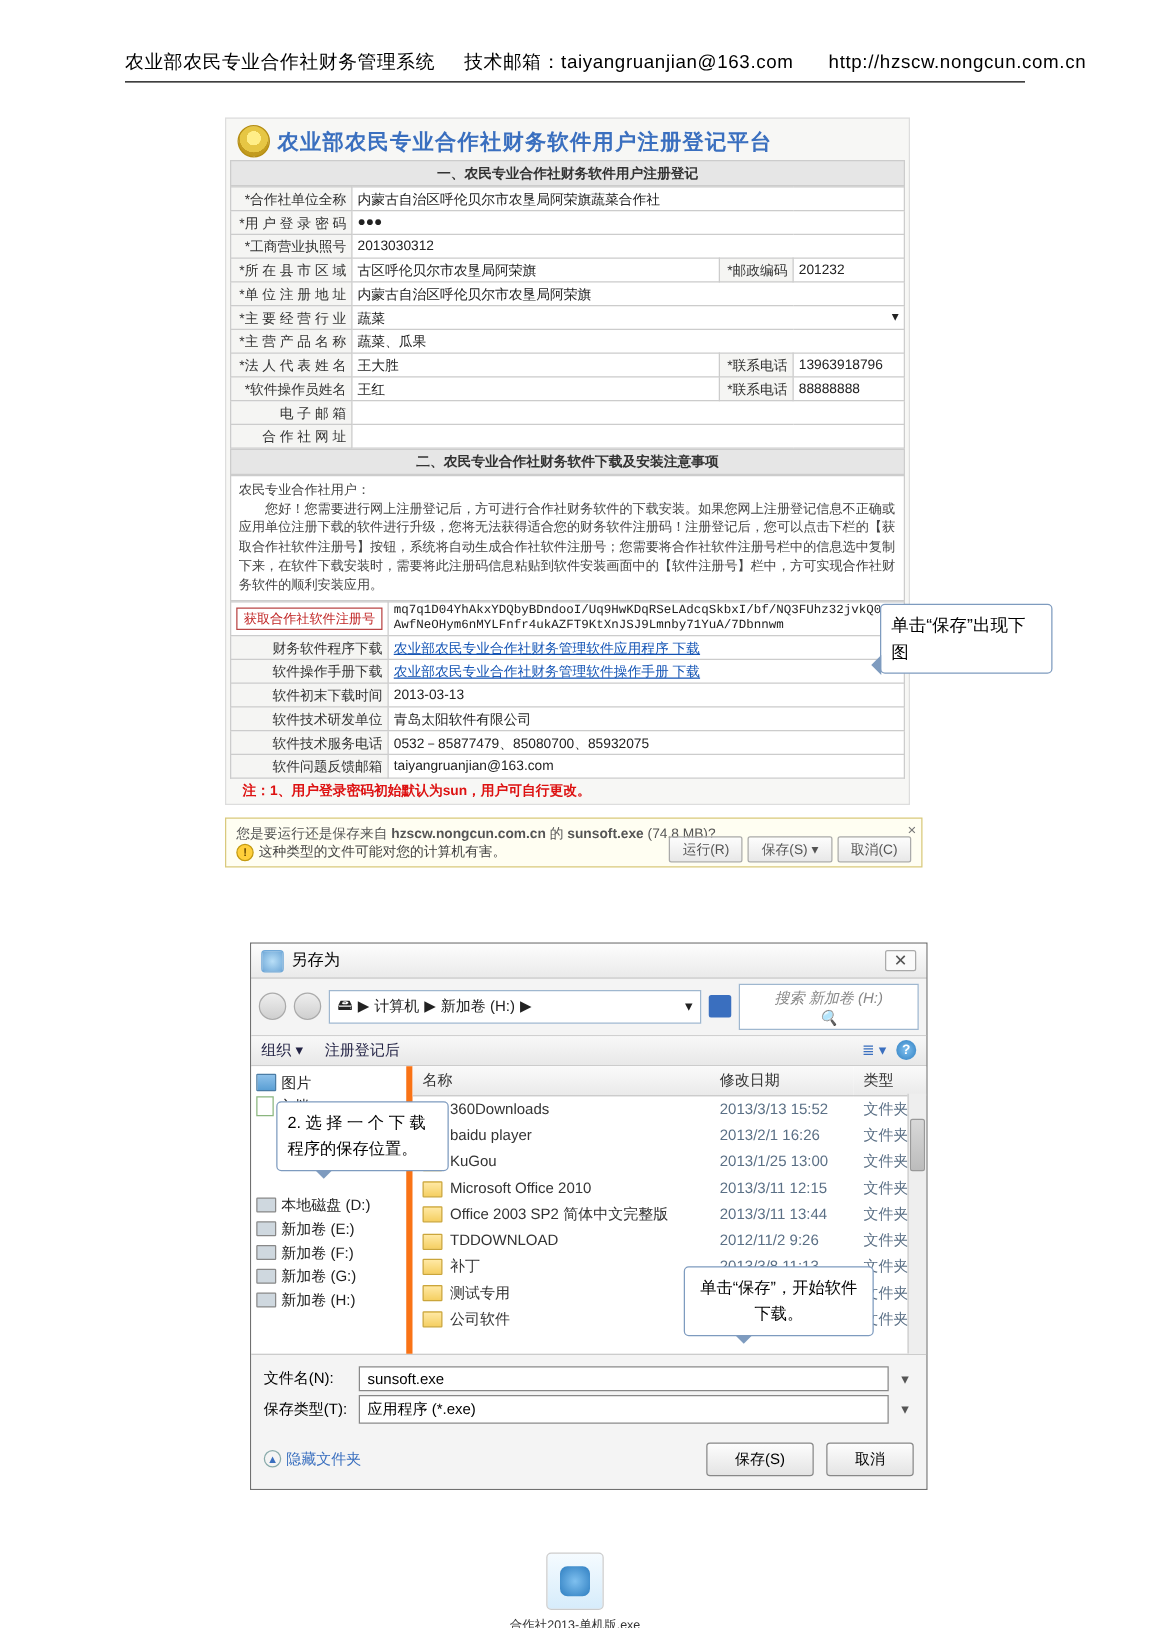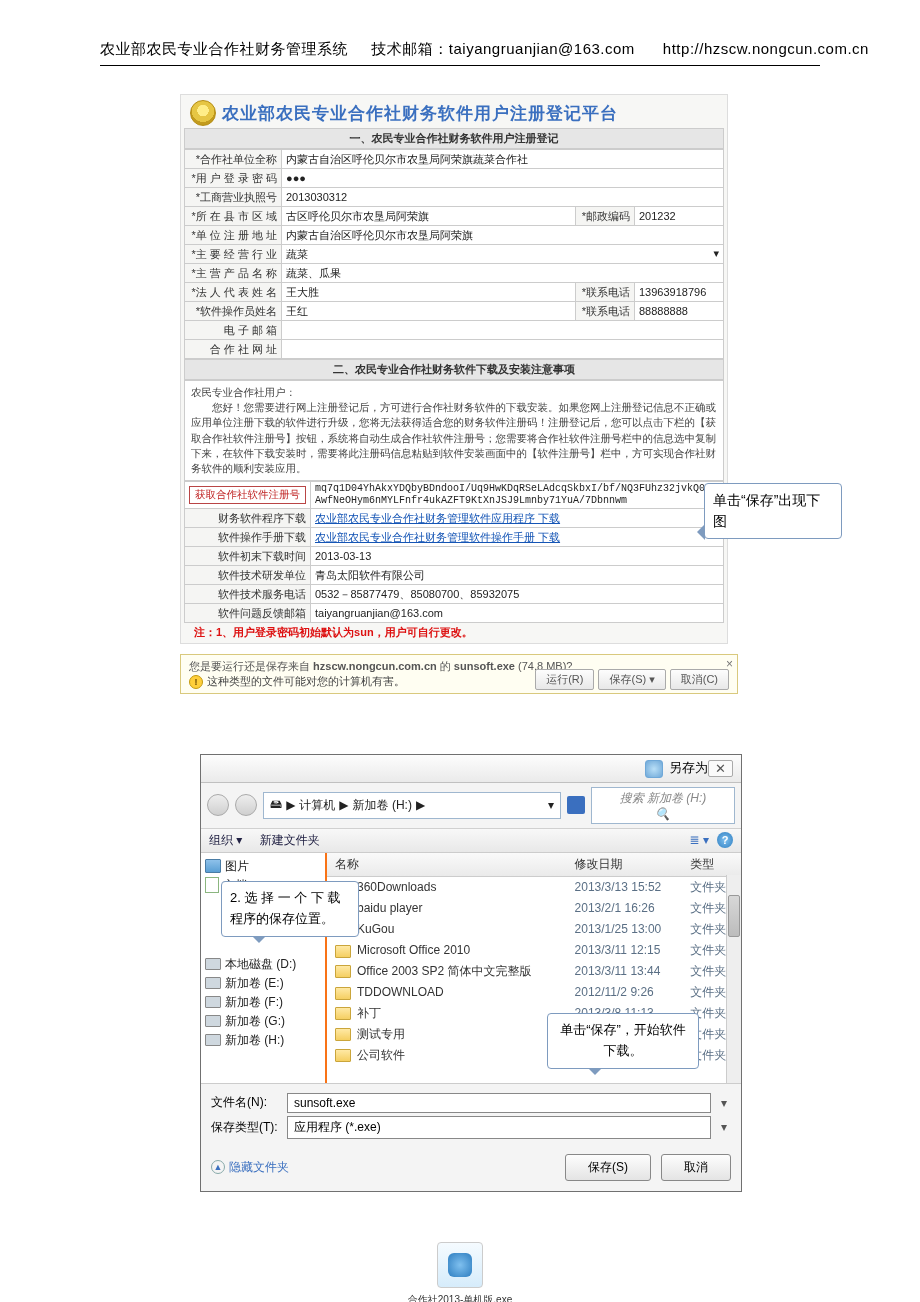--- a/index.html
+++ b/index.html
@@ -179,21 +179,21 @@
     margin: 60px 0 0 100px;
     width: 540px;
     border:1px solid #707070;
     background:#f4f4f4;
     position:relative;
     font-size:12px;
   }
   .sa-title {
     background:linear-gradient(#fdfdfd,#eaeaea);
     padding:4px 8px;
-    display:flex;align-items:center;justify-content:flex-end;
+    display:flex;align-items:center;justify-content:space-between;
     border-bottom:1px solid #c0c0c0;
     font-size:13px;
   }
   .sa-title .ico {
     width:16px;height:16px;border:1px solid #6fa8d8;border-radius:3px;
     background:radial-gradient(circle,#b9dff7,#6fa8d8);
     margin-right:6px;display:inline-block;vertical-align:middle;
   }
   .sa-title .winclose {
     border:1px solid #aaa;border-radius:2px;
@@ -232,21 +232,21 @@
   .sa-toolbar .left span { margin-right:14px; color:#224; }
   .sa-toolbar .right { display:flex;align-items:center;gap:8px;color:#3a6fbf; }
   .help-ico {
     width:16px;height:16px;border-radius:50%;
     background:radial-gradient(circle,#7fc0ef,#2d7dc0);
     color:#fff;display:inline-flex;align-items:center;justify-content:center;
     font-size:11px;font-weight:bold;
   }
   .sa-body { display:flex; height:230px; background:#fff; }
   .sa-tree {
-    width:120px;border-right:2px solid #f97316;
+    width:120px;border-right:5px solid #f97316;
     font-size:12px;color:#222;padding:4px 2px;
     position:relative;overflow:hidden;
   }
   .sa-tree .node { display:flex;align-items:center;gap:4px;padding:1px 2px; }
   .sa-tree .drive {
     width:14px;height:10px;background:#cfd8df;border:1px solid #888;border-radius:1px;
   }
   .sa-tree .pic {
     width:14px;height:12px;
     background:linear-gradient(#8ec1ea,#5a9fd4);
@@ -501,21 +501,21 @@
       </div>
       <span class="refresh"></span>
       <div class="search">
         <span>搜索 新加卷 (H:)</span>
           <span>🔍</span>
       </div>
     </div>
     <div class="sa-toolbar">
       <div class="left">
         <span>组织 ▾</span>
-        <span>新建文件夹</span>
+        <span>注册登记后</span>
       </div>
       <div class="right">
         <span>≣ ▾</span>
         <span class="help-ico">?</span>
       </div>
     </div>
     <div class="sa-body">
       <div class="sa-tree">
         <div class="node">
             <span class="pic"></span>

